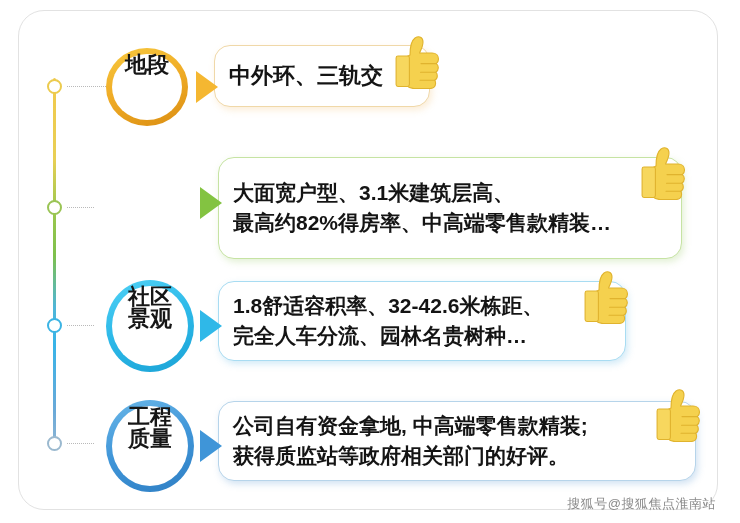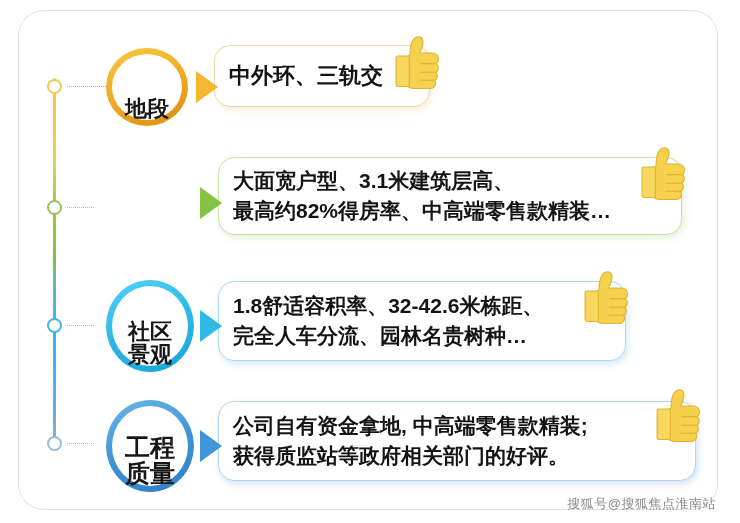--- a/index.html
+++ b/index.html
@@ -63,21 +63,21 @@
   .row.r2{top:146px;height:110px;}
   .row.r3{top:272px;height:104px;}
   .row.r4{top:392px;height:104px;}
 
   
   .ellipse{
     position:absolute;
     box-sizing:border-box;
     border-radius:50%;
     display:flex;
-    align-items:flex-end;
+    align-items:flex-start;
     justify-content:center;
     text-align:center;
     background:#fff;
     z-index:4;
   }
   .ellipse .etext{
     font-weight:bold;
     color:#161616;
     line-height:1.02;
     letter-spacing:0px;
@@ -94,21 +94,21 @@
   .r2 .etext{font-size:22px;}
 
   .r3 .ellipse{left:106px;top:8px;width:88px;height:92px;border:6px solid transparent;
      background:linear-gradient(#fff,#fff) padding-box,
                 linear-gradient(160deg,#4fd1f5 0%,#2cb8e8 50%,#1ba3d6 100%) border-box;}
   .r3 .etext{font-size:22px;}
 
   .r4 .ellipse{left:106px;top:8px;width:88px;height:92px;border:6px solid transparent;
      background:linear-gradient(#fff,#fff) padding-box,
                 linear-gradient(160deg,#6ab7e8 0%,#3f95d8 50%,#2f7fc4 100%) border-box;}
-  .r4 .etext{font-size:25px;}
+  .r4 .etext{font-size:22px;}
 
   
   .arrow{
     position:absolute;
     width:0;height:0;
     border-top:16px solid transparent;
     border-bottom:16px solid transparent;
     z-index:5;
   }
   .r1 .arrow{left:196px;top:37px;border-left:22px solid #f5b731;}
@@ -132,21 +132,21 @@
     line-height:1.45;
     white-space:pre-line;
     padding-left:14px;
     padding-right:10px;
   }
   .r1 .panel{left:214px;top:11px;width:216px;height:62px;
     border:1.5px solid #f0d8a8;
     box-shadow:2px 3px 7px rgba(240,190,110,.28);}
   .r1 .ptext{font-size:22px;}
 
-  .r2 .panel{left:218px;top:11px;width:464px;height:78px;
+  .r2 .panel{left:218px;top:11px;width:464px;height:102px;
     border:1.5px solid #c6e3a3;
     box-shadow:2px 3px 7px rgba(150,200,100,.28);}
   .r2 .ptext{font-size:21px;}
 
   .r3 .panel{left:218px;top:9px;width:408px;height:80px;
     border:1.5px solid #a8dcf2;
     box-shadow:2px 3px 7px rgba(90,180,225,.28);}
   .r3 .ptext{font-size:21px;}
 
   .r4 .panel{left:218px;top:9px;width:478px;height:80px;

